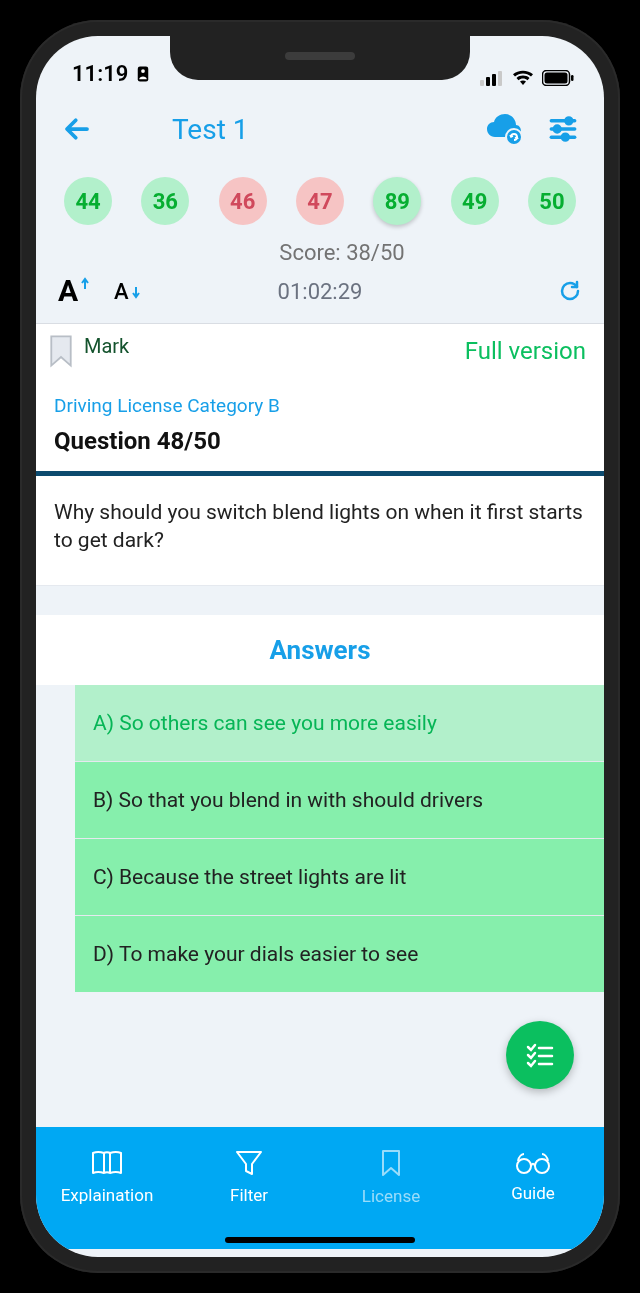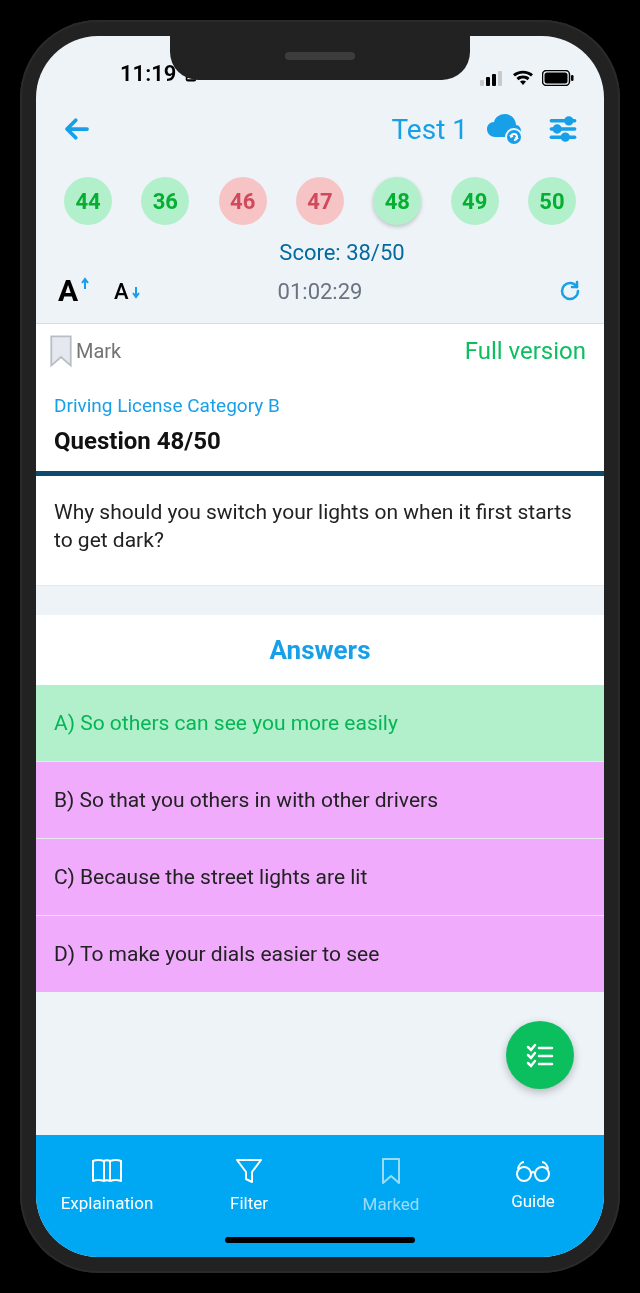--- a/index.html
+++ b/index.html
@@ -32,68 +32,68 @@
   border-bottom-right-radius: 28px;
   z-index: 30;
 }
 .earpiece { position:absolute; top:16px; left:50%; transform:translateX(-50%); width:70px; height:8px; background:#3c3c3c; border-radius:4px; }
 
 .statusbar {
   position: relative;
   height: 56px;
   display: flex; align-items: flex-end;
 }
-.status-left { position:absolute; left:36px; bottom:6px; font-size:22px; font-weight:600; color:#000; display:flex; align-items:center; gap:6px;margin-left:48px;}
+.status-left { position:absolute; left:36px; bottom:6px; font-size:22px; font-weight:600; color:#000; display:flex; align-items:center; gap:6px;}
 .status-left svg { width:18px; height:18px; }
 .status-right { position:absolute; right:30px; bottom:6px; display:flex; align-items:center; gap:8px; }
 .status-right svg { display:block; }
 
 .topbar {
   height: 74px;
   display:flex; align-items:center; justify-content:space-between;
   padding: 0 26px;
 }
 .topbar-left, .topbar-right { display:flex; align-items:center; gap:24px; width:110px; }
 .topbar-right { justify-content:flex-end; }
-.title { font-size:28px; font-weight:400; color:#179fe8; text-align:right; flex:1; }
+.title { font-size:28px; font-weight:400; color:#179fe8; text-align:left; flex:1; }
 .icon-btn { display:flex; align-items:center; justify-content:center; cursor:pointer; }
 .icon-btn svg { display:block; }
 
 .pills {
   height: 70px;
   display:flex; align-items:center; justify-content:space-between;
   padding: 0 28px;
 }
 .pill {
   width:48px; height:48px; border-radius:50%;
   display:flex; align-items:center; justify-content:center;
   font-size:22px; font-weight:700; cursor:pointer;
 }
 .pill-correct { background:#b2f0cb; color:#06ae31; }
 .pill-wrong { background:#f6c4c4; color:#d0495c; }
 .pill-current { background:#b2f0cb; color:#06ae31; box-shadow:0 2px 4px rgba(0,0,0,0.2); }
 
-.score { text-align:center; font-size:22px; color:#0369a1; margin-top:4px;padding-left:44px; }
+.score { text-align:center; font-size:22px; color:#737373; margin-top:4px;padding-left:44px; }
 
 .timer-row {
   display:flex; align-items:center; justify-content:space-between;
   padding: 10px 22px 16px 22px;
 }
 .font-controls { display:flex; align-items:center; gap:20px; }
 .timer-text { font-size:22px; color:#6b7280; position:absolute; left:50%; transform:translateX(-50%); }
 
 .card {
   background:#fff;
   border-top:1px solid #d9dde3;
 }
 .mark-row {
   display:flex; align-items:center; justify-content:space-between;
   padding: 10px 18px 10px 10px;
 }
-.mark-left { display:flex; align-items:center; font-size:20px; color:#737373; }
+.mark-left { display:flex; gap:8px; font-size:20px; color:#14532d; }
 .full-version { font-size:24px; color:#0bbf5f; }
 
 .meta {
   padding: 16px 18px;
   border-bottom:5px solid #0c4a6e;
 }
 .category { font-size:19px; color:#179fe8; margin-bottom:10px; }
 .qnum { font-size:24px; font-weight:700; color:#111; }
 
 .question {
@@ -102,21 +102,21 @@
 }
 
 .gap { height:30px; background:#eef3f8; border-top:1px solid #e5e9ef; }
 
 .answers-header {
   background:#fff;
   padding: 20px 18px;
   font-size:26px; font-weight:700; color:#179fe8;text-align:center;
 }
 
-.answer-list { background:#f0abfc; }
+.answer-list { background:#86efac;margin-left:39px; }
 .answer {
   padding: 26px 18px;
   font-size:21px; color:#222;
   border-top:1px solid #e5e9ef;
   cursor:pointer;
 }
 .answer.correct {
   background:#b2f0cb; color:#06b556;
   border-top:0;
 }
@@ -127,21 +127,21 @@
   bottom: 168px;
   width:68px; height:68px; border-radius:50%;
   background:#0bbf5f;
   display:flex; align-items:center; justify-content:center;
   box-shadow:0 3px 8px rgba(0,0,0,0.25);
   cursor:pointer;
 }
 
 .tabbar {
   position:absolute;
-  bottom:0; left:0; right:0;
+  bottom:8px; left:0; right:0;
   height:122px;
   background:#00a8f3;
   display:flex;
   padding-bottom:22px;
 }
 .tab {
   flex:1;
   display:flex; flex-direction:column; align-items:center; justify-content:center;
   color:#fff; gap:8px; cursor:pointer;
 }
@@ -224,21 +224,21 @@
           </svg>
         </div>
       </div>
     </div>
 
     <div class="pills" id="pills">
         <div class="pill pill-correct">44</div>
         <div class="pill pill-correct">36</div>
         <div class="pill pill-wrong">46</div>
         <div class="pill pill-wrong">47</div>
-        <div class="pill pill-current">48</div>
+        <div class="pill pill-current">89</div>
         <div class="pill pill-correct">49</div>
         <div class="pill pill-correct">50</div>
       </div>
 
     <div class="score">Score: 38/50</div>
 
     <div class="timer-row" style="position:relative;">
       <div class="font-controls">
         <div class="icon-btn">
           <svg width="36" height="32" viewBox="0 0 36 32">
@@ -271,30 +271,30 @@
           <span>Mark</span>
         </div>
         <div class="full-version">Full version</div>
       </div>
 
       <div class="meta">
         <div class="category">Driving License Category B</div>
         <div class="qnum">Question 48/50</div>
       </div>
 
-      <div class="question">Why should you switch your lights on when it first starts to get dark?</div>
+      <div class="question">Why should you switch blend lights on when it first starts to get dark?</div>
     </div>
 
     <div class="gap"></div>
 
     <div class="answers-header">Answers</div>
 
     <div class="answer-list" id="answers">
         <div class="answer correct">A) So others can see you more easily</div>
-        <div class="answer">B) So that you others in with other drivers</div>
+        <div class="answer">B) So that you blend in with should drivers</div>
         <div class="answer">C) Because the street lights are lit</div>
         <div class="answer">D) To make your dials easier to see</div>
       </div>
 
     <div class="fab">
       <svg width="32" height="32" viewBox="0 0 32 32">
         <g stroke="#fff" stroke-width="2.5" stroke-linecap="round" fill="none">
           <path d="M4 8 L7 11 L11 6"></path>
             <line x1="15" y1="9" x2="28" y2="9"></line>
           <path d="M4 16 L7 19 L11 14"></path>
@@ -315,21 +315,21 @@
       <div class="tab">
         <svg width="30" height="28" viewBox="0 0 30 28">
           <path d="M3 3 H27 L18 15 V25 L12 22 V15 Z" fill="none" stroke="#fff" stroke-width="2" stroke-linejoin="round"></path>
         </svg>
         <span class="tab-label">Filter</span>
       </div>
       <div class="tab inactive">
         <svg width="26" height="30" viewBox="0 0 26 30">
           <path d="M5 3 H21 V27 L13 20 L5 27 Z" fill="none" stroke="#fff" stroke-width="2" stroke-linejoin="round"></path>
         </svg>
-        <span class="tab-label">Marked</span>
+        <span class="tab-label">License</span>
       </div>
       <div class="tab">
         <svg width="36" height="24" viewBox="0 0 36 24">
           <circle cx="9" cy="15" r="7" fill="none" stroke="#fff" stroke-width="2"></circle>
           <circle cx="27" cy="15" r="7" fill="none" stroke="#fff" stroke-width="2"></circle>
           <path d="M16 15 C17 12 19 12 20 15" fill="none" stroke="#fff" stroke-width="2"></path>
           <path d="M3 10 C4 5 7 3 9 3 M33 10 C32 5 29 3 27 3" fill="none" stroke="#fff" stroke-width="2"></path>
         </svg>
         <span class="tab-label">Guide</span>
       </div>

